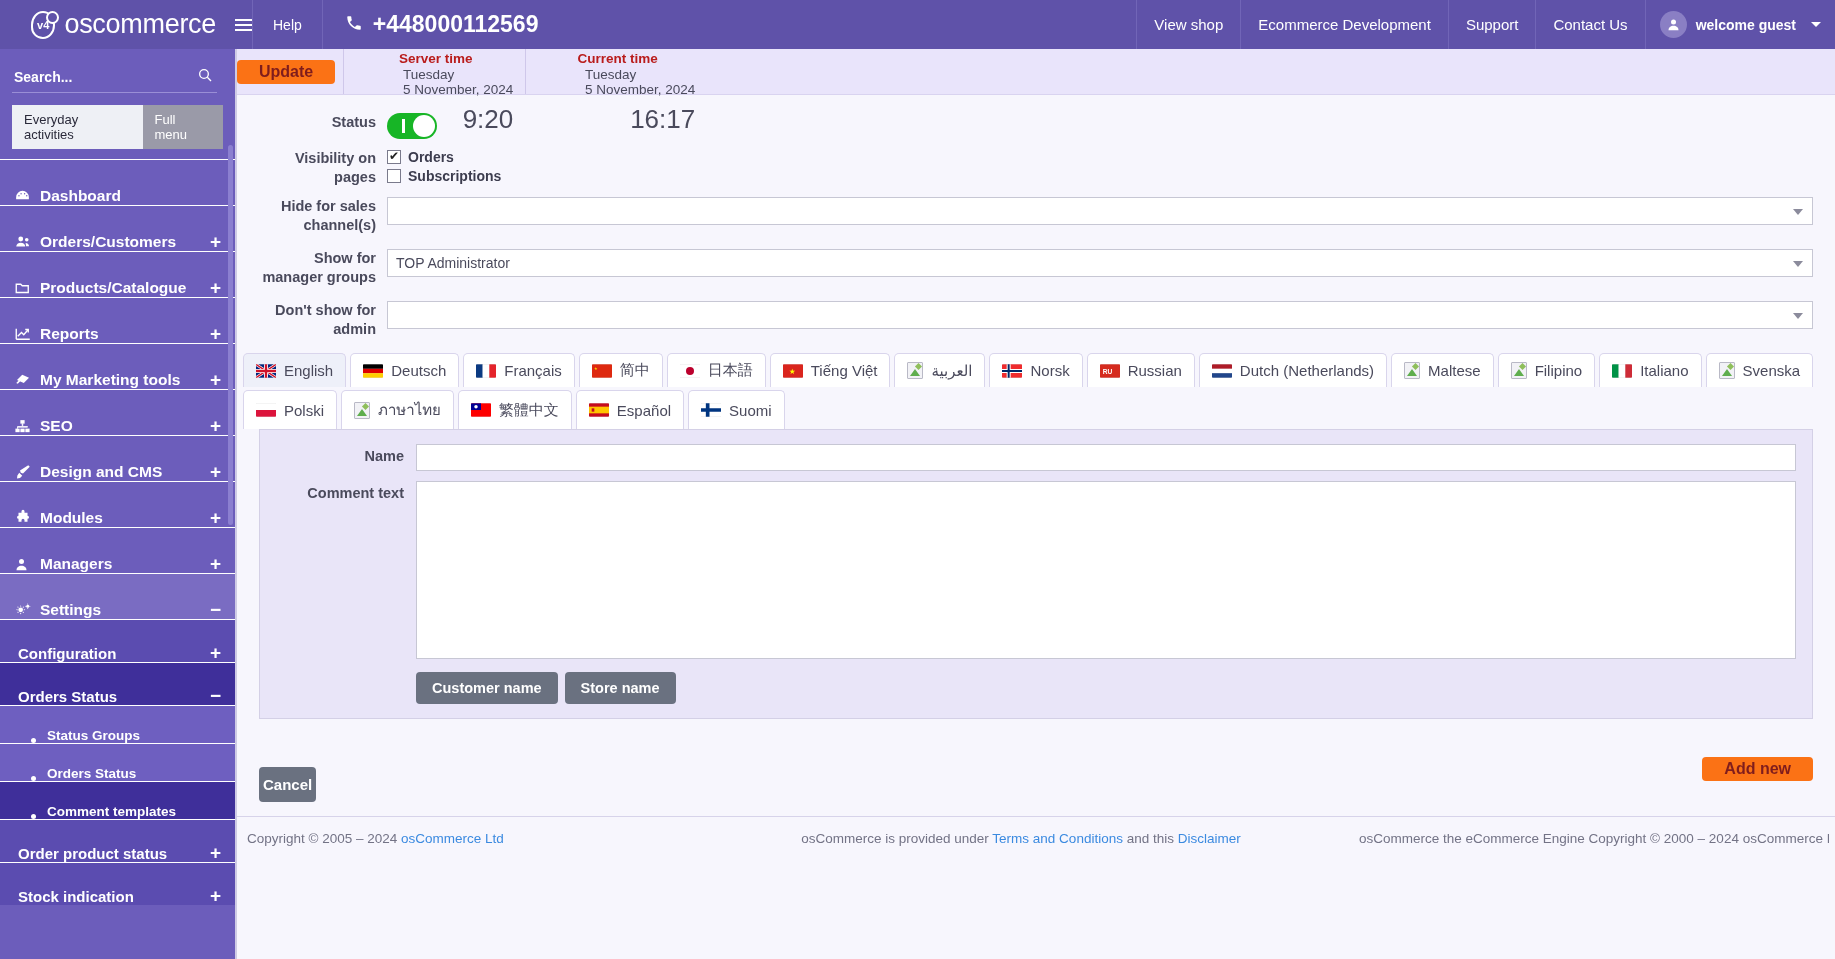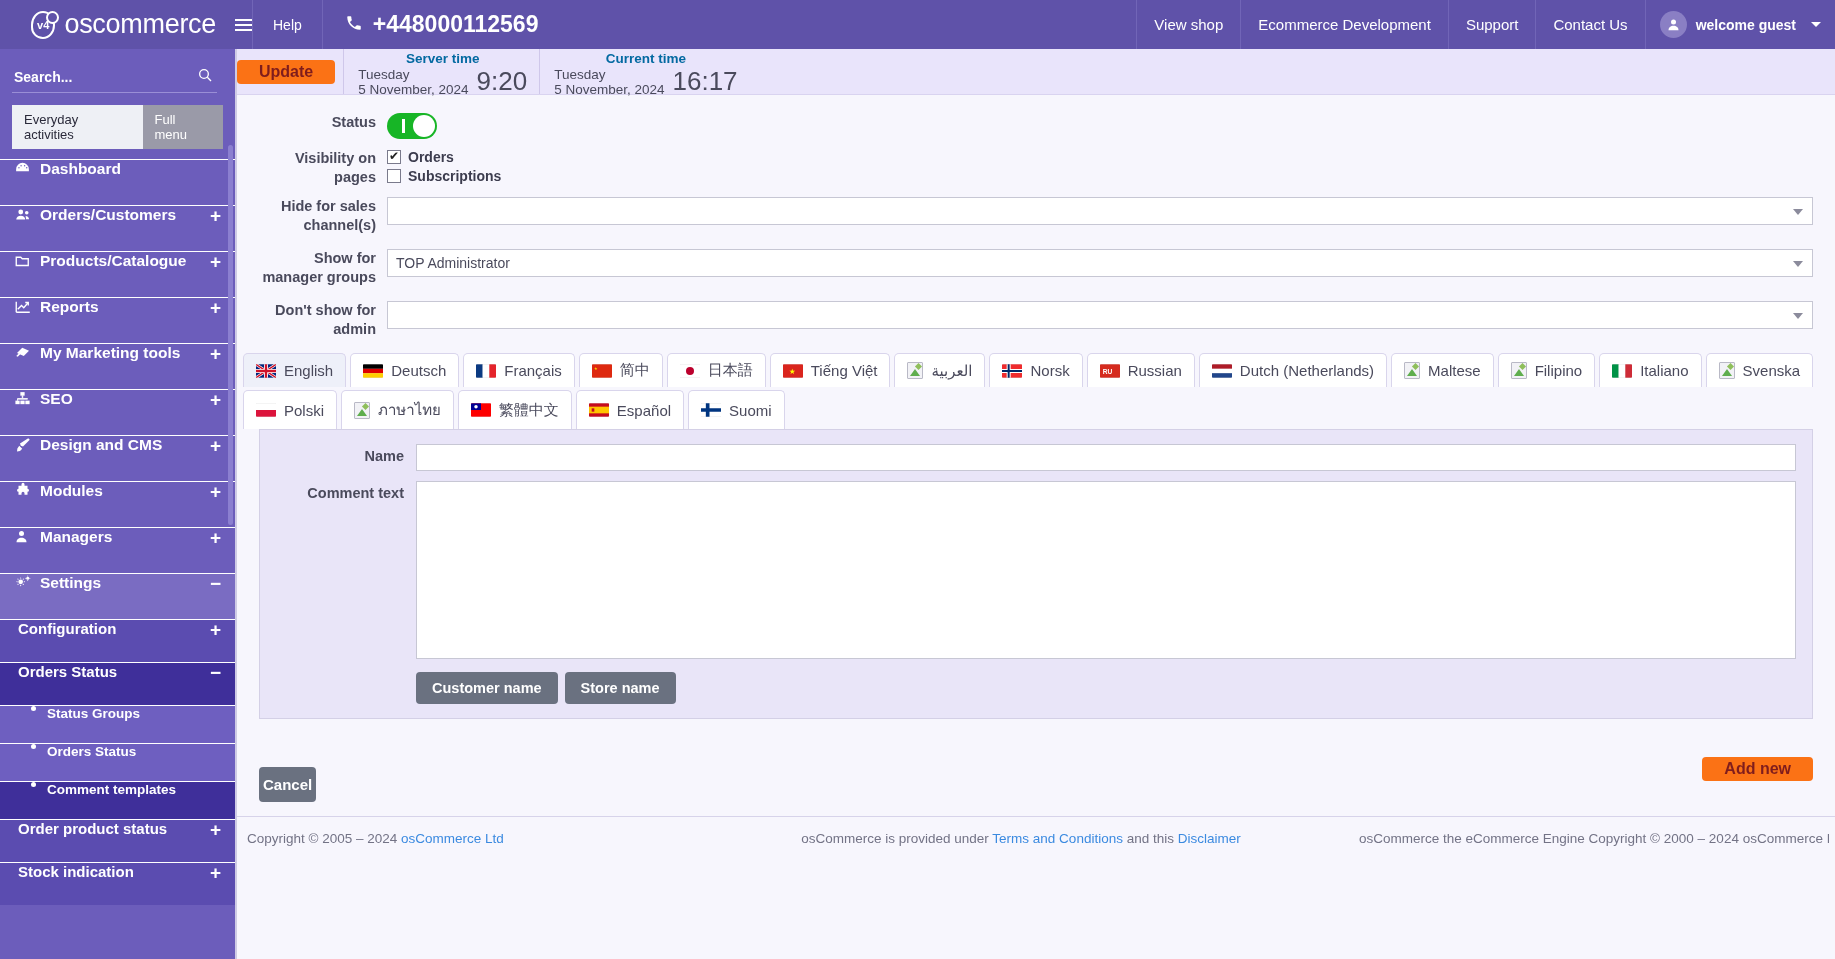--- a/index.html
+++ b/index.html
@@ -126,21 +126,21 @@
   .menu-toggle { display: flex; padding: 8px 12px 10px 12px; gap: 0; }
   .menu-toggle div {
     font-size: 13px; padding: 7px 12px; cursor: pointer;
   }
   .mt-active { background: #eef0f5; color: #2a2a3a; }
   .mt-inactive { background: #9a9aa8; color: #fff; }
 
   .navlist { list-style: none; margin: 0; padding: 0; }
   .navlist li {
     border-top: 1px solid #ffffff;
-    display: flex; align-items: flex-start;
+    display: flex; align-items: flex-end;
     padding: 0 14px 0 14px;
     height: 46px;
     color: #fff;
     font-size: 15.5px; font-weight: bold;
     cursor: pointer;
     position: relative;
   }
   .navlist li .nic {
     width: 26px; flex: 0 0 26px; font-size: 15px;
     display: inline-flex; align-items: center;
@@ -191,24 +191,24 @@
     padding: 3px 22px; cursor: pointer;
     font-family: "Liberation Sans", sans-serif;
   }
   .timebox {
     border-left: 1px solid #cfc7ea;
     padding: 2px 12px 0 14px;
     display: flex; flex-direction: column;
     min-width: 182px;
   }
   .timebox .tb-title {
-    text-align: center; font-size: 13.5px; font-weight: bold; color: #0369a1;
+    text-align: center; font-size: 13.5px; font-weight: bold; color: #b91c1c;
     line-height: 16px;
   }
-  .tb-body { display: flex; align-items: flex-start; justify-content: space-between; gap: 8px; }
+  .tb-body { display: flex; align-items: flex-end; justify-content: space-between; gap: 8px; flex-direction: column; }
   .tb-date { font-size: 13.5px; color: #4a4a5c; line-height: 15px; }
   .tb-clock { font-size: 26px; color: #4a4a5c; line-height: 28px; }
 
   .content-scroll { flex: 1 1 auto; overflow: hidden; position: relative; }
 
   
   .form-area { padding: 18px 22px 0 22px; }
   .frow { display: flex; margin-bottom: 7px; }
   .flabel {
     width: 128px; flex: 0 0 128px;

